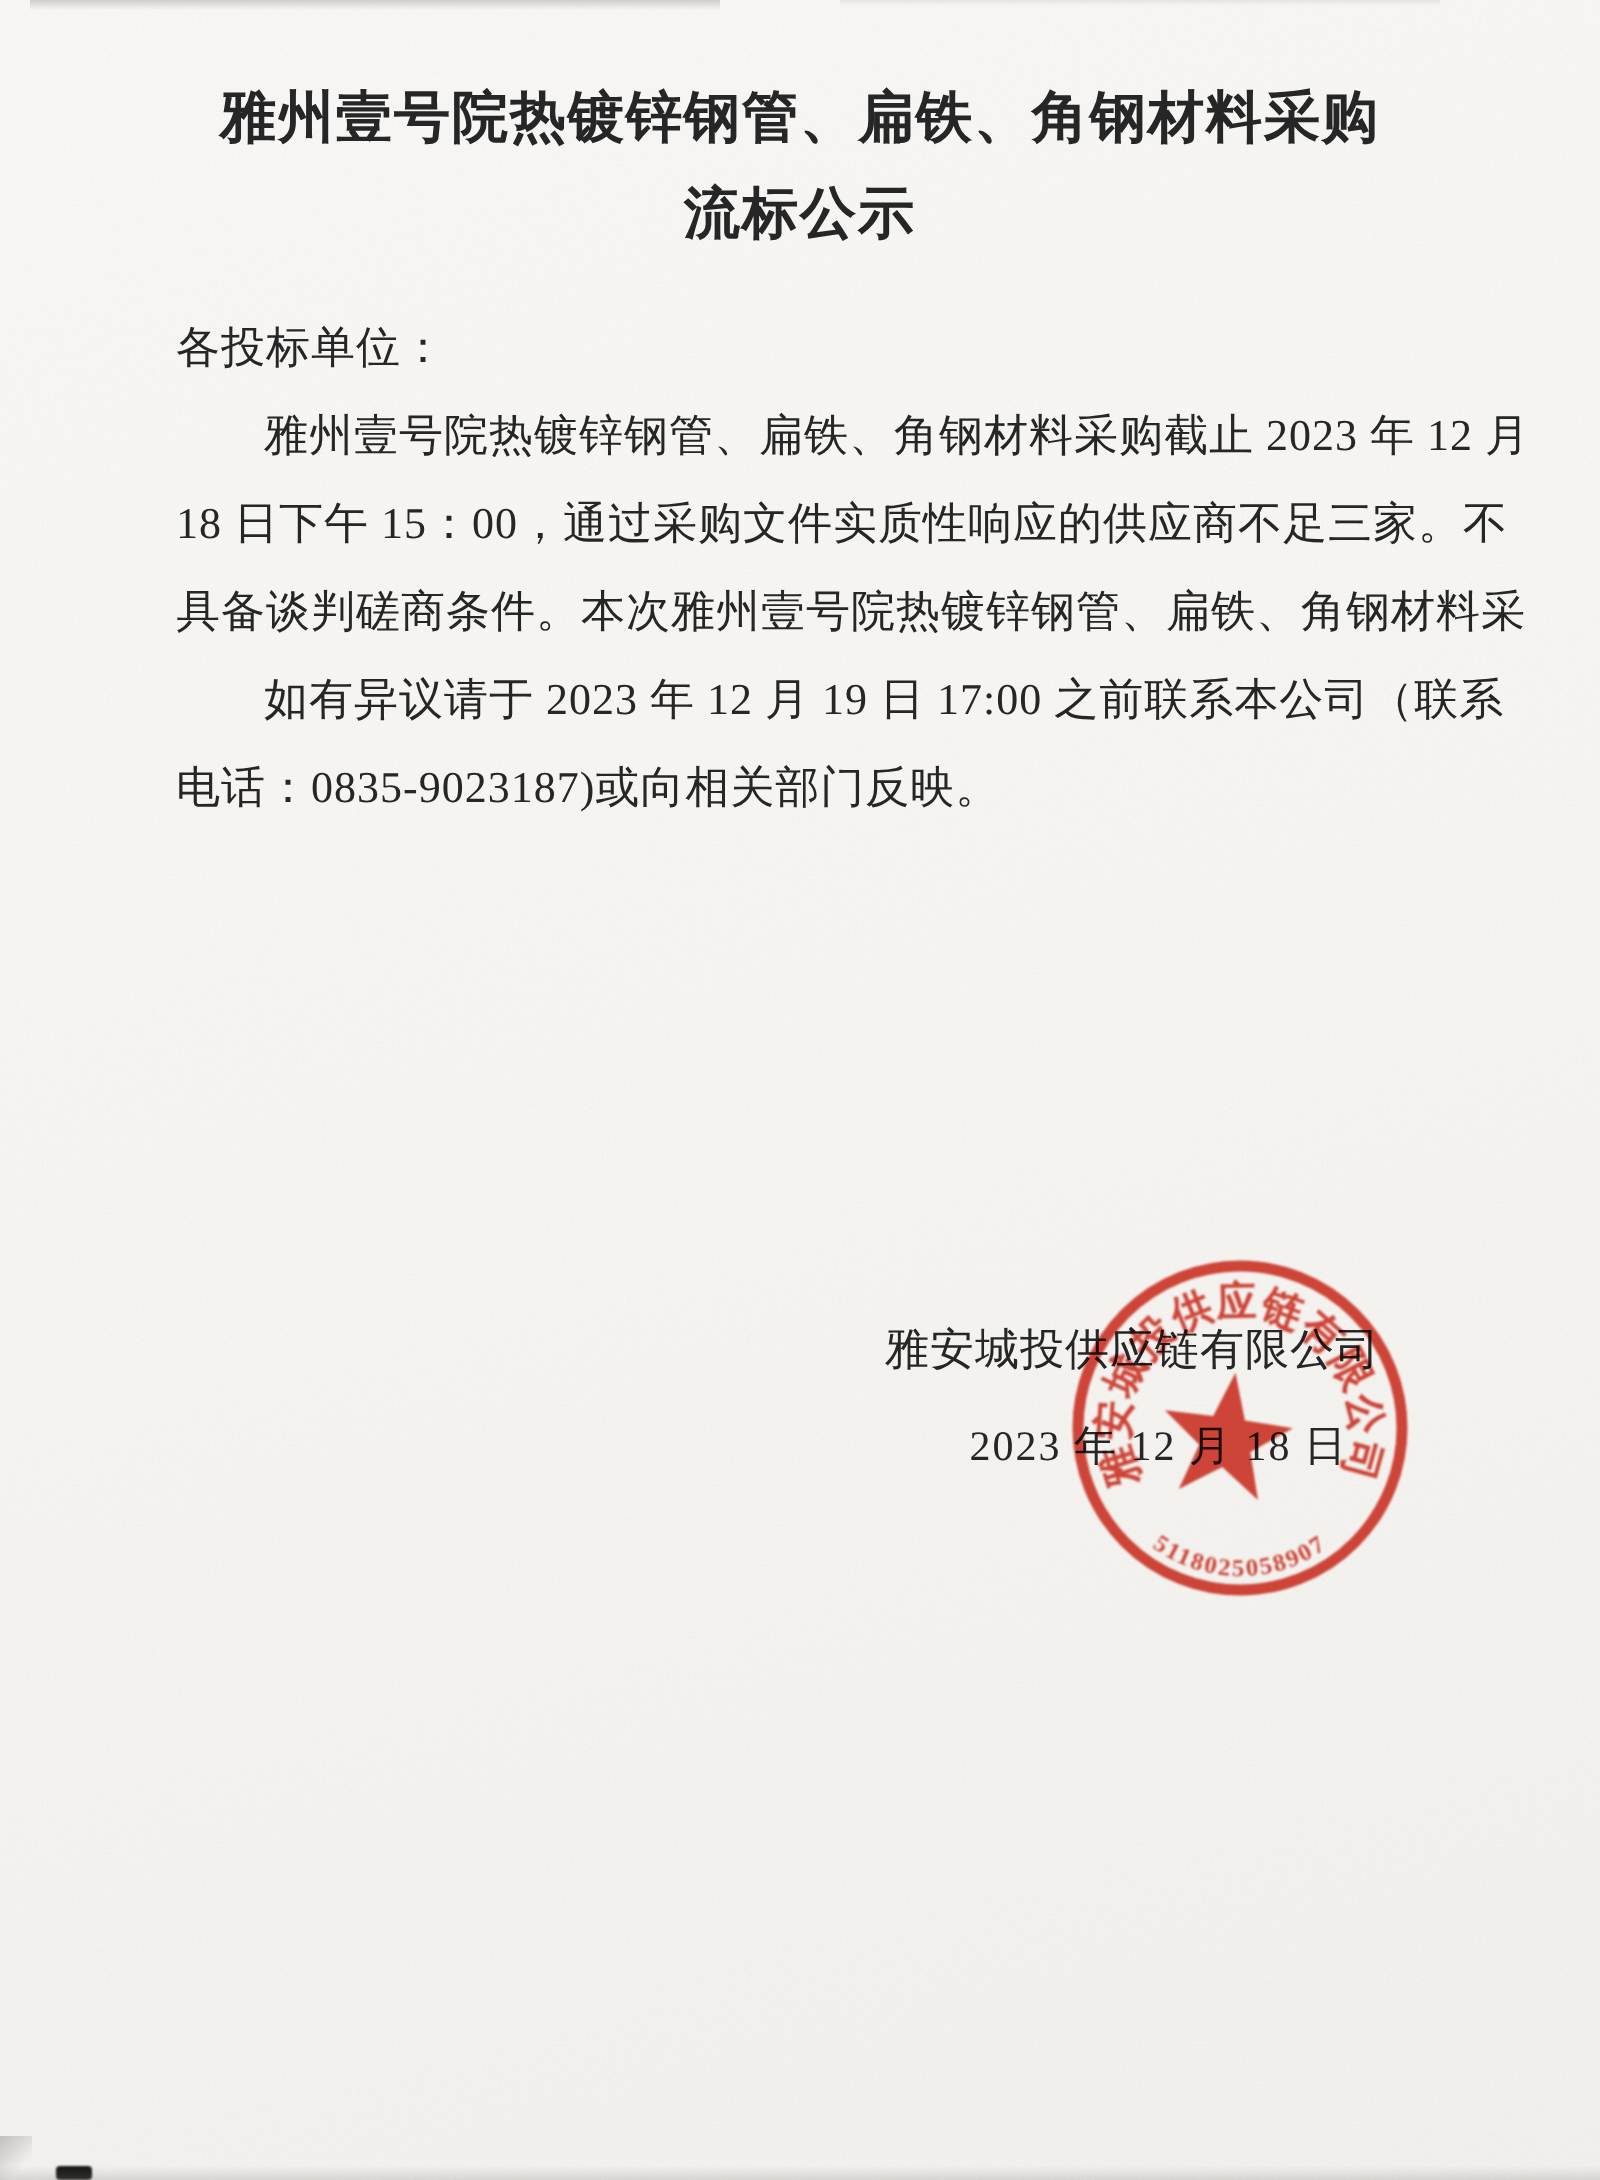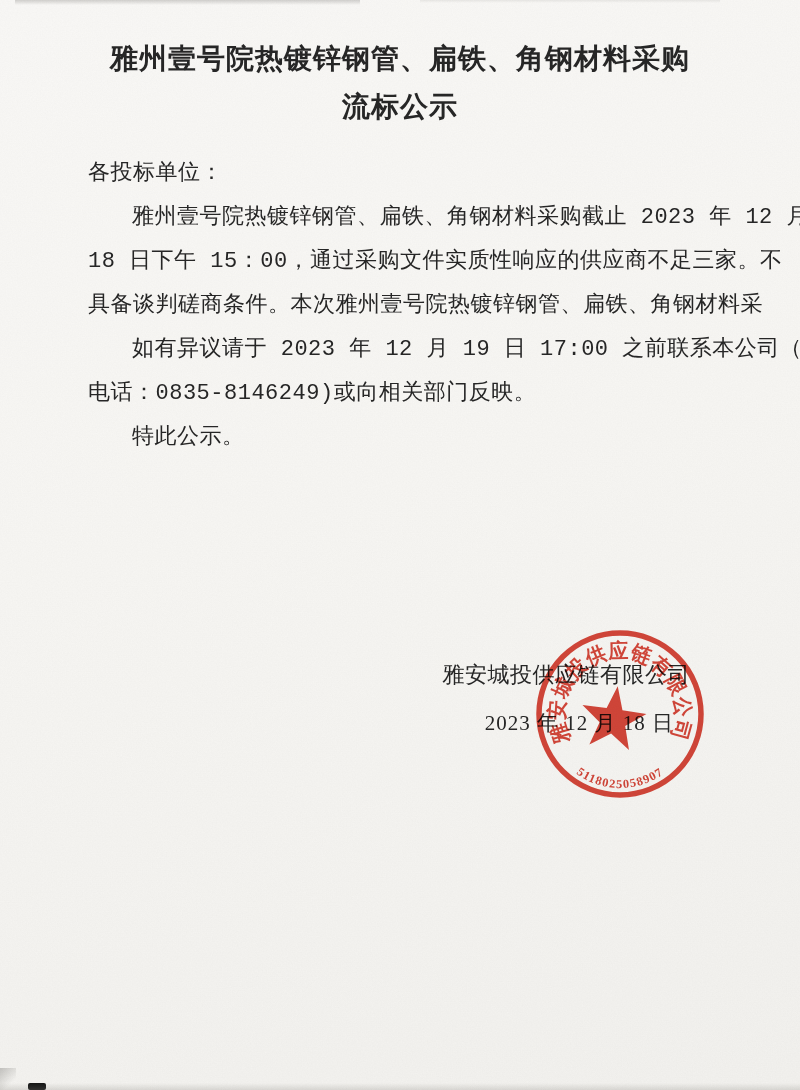--- a/index.html
+++ b/index.html
@@ -38,21 +38,21 @@
   
   .body-text {
     position: absolute;
     top: 152px;
     left: 88px;
     width: 596px;
     font-size: 22px;
     line-height: 44px;
     letter-spacing: 0.5px;
   }
-  .body-line { white-space: nowrap; font-family: Liberation Mono, monospace; }
+  .body-line { white-space: nowrap; }
   .body-line.indent { text-indent: 2em; }
   
   .sig-company {
     position: absolute;
     top: 660px;
     right: 110px;
     font-size: 22px;
     letter-spacing: 0.5px;
     white-space: nowrap;
   }
@@ -121,22 +121,21 @@
 
   <div class="title title2">流标公示</div>
   <div class="title title1">雅州壹号院热镀锌钢管、扁铁、角钢材料采购</div>
 
   <div class="body-text">
     <div class="body-line">各投标单位：</div>
     <div class="body-line indent">雅州壹号院热镀锌钢管、扁铁、角钢材料采购截止 2023 年 12 月</div>
     <div class="body-line">18 日下午 15：00，通过采购文件实质性响应的供应商不足三家。不</div>
     <div class="body-line">具备谈判磋商条件。本次雅州壹号院热镀锌钢管、扁铁、角钢材料采</div>
     <div class="body-line indent">如有异议请于 2023 年 12 月 19 日 17:00 之前联系本公司（联系</div>
-    <div class="body-line">电话：0835-8146249)或向相关部门反映。</div>
-    <div class="body-line indent">特此公示。</div>
+    <div class="body-line">电话：0835-9023187)或向相关部门反映。</div>
   </div>
 
   <div class="sig-company">雅安城投供应链有限公司</div>
   <div class="sig-date">2023 年 12 月 18 日</div>
 
   <svg class="seal" viewBox="0 0 184 184" xmlns="http://www.w3.org/2000/svg" aria-hidden="true">
     <defs>
       <path id="sealArcPath" d="M 43.5 120 A 56 56 0 1 1 140.5 120" fill="none"></path>
       <path id="sealSerialPath" d="M 46.4 150.3 A 74 74 0 0 0 137.6 150.3" fill="none"></path>
     </defs>

